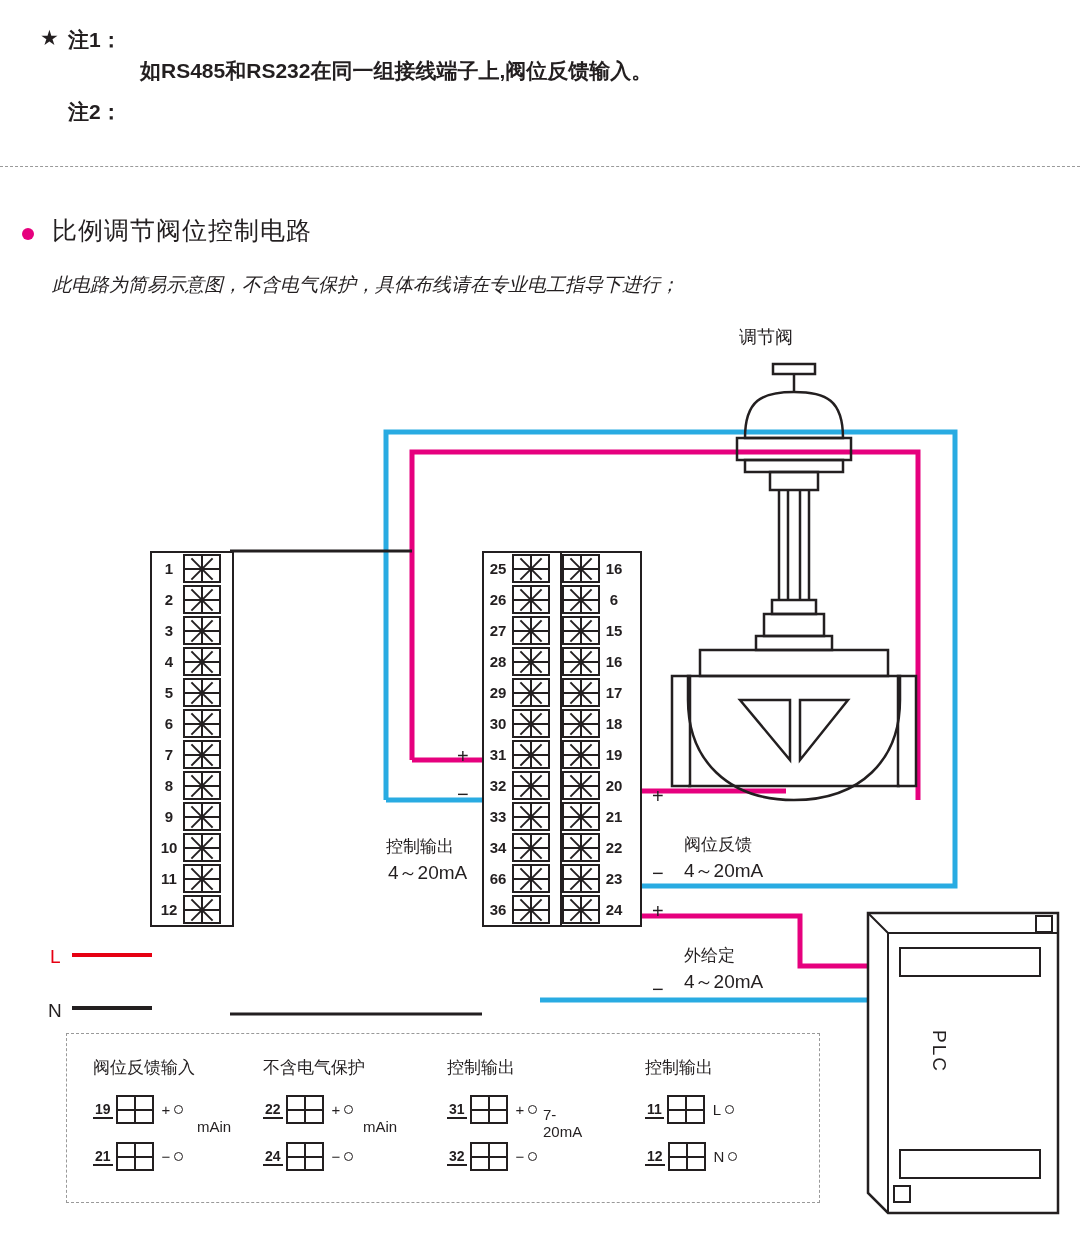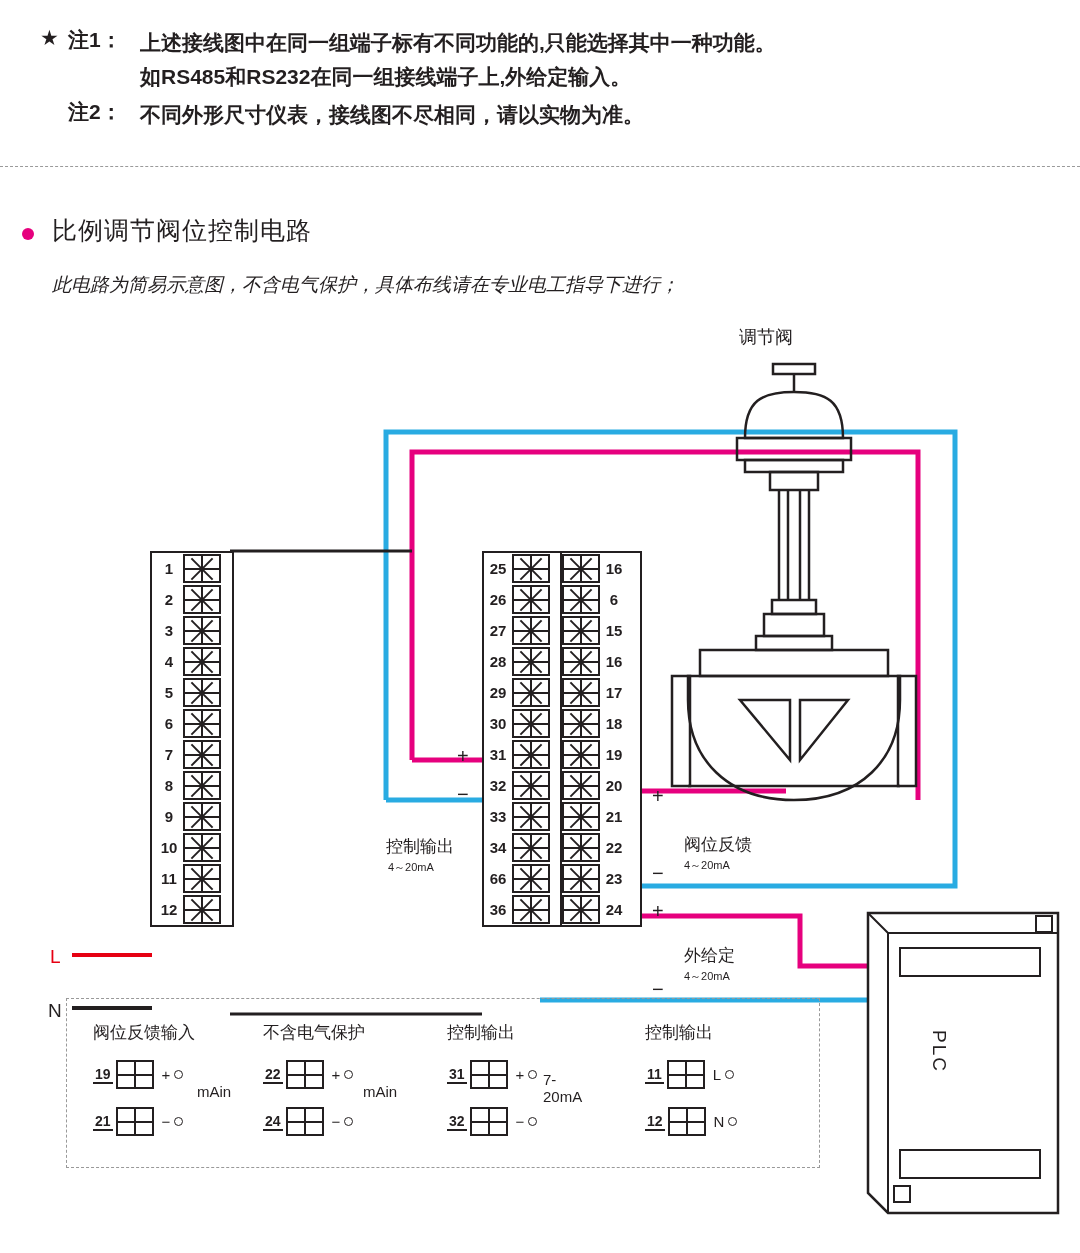--- a/index.html
+++ b/index.html
@@ -22,21 +22,21 @@
 
   .divider{position:absolute;left:0;top:166px;width:1080px;border-top:1px dashed #9a9a9a;}
 
   
   #sec-bullet{top:228px;left:22px;width:12px;height:12px;border-radius:50%;background:#e6007e;}
   #sec-title{top:214px;left:52px;font-size:25px;letter-spacing:1px;}
   #sec-sub{top:272px;left:52px;font-size:19px;font-style:italic;}
 
   
   .lbl{font-size:17px;white-space:nowrap;}
-  .lbl-sm{font-size:11px;white-space:nowrap;}
+  .lbl-sm{font-size:19px;white-space:nowrap;}
 
   #lbl-valve{top:325px;left:739px;font-size:18px;}
   #lbl-ctrlout{top:835px;left:386px;text-align:center;}
   #lbl-ctrlout2{top:860px;left:388px;}
   #lbl-fb{top:833px;left:684px;}
   #lbl-fb2{top:858px;left:684px;}
   #lbl-ext{top:944px;left:684px;}
   #lbl-ext2{top:969px;left:684px;}
 
   #sign-plus-30{top:745px;left:457px;font-size:20px;}
@@ -62,48 +62,46 @@
   .tbox .d2{transform:translate(-50%,-50%) rotate(-45deg);}
   .tbox .clip{position:absolute;inset:0;overflow:hidden;}
 
   #strip-left{top:551px;left:150px;width:80px;}
   #strip-mid{top:551px;left:482px;width:78px;}
   #strip-right{top:551px;left:560px;width:78px;}
 
   #strip-left .trow{padding-left:3px;}
 
   
-  #legend{top:998px;left:66px;width:752px;height:168px;border:1px dashed #999;}
+  #legend{top:1033px;left:66px;width:752px;height:168px;border:1px dashed #999;}
   .lg-title{font-size:17px;}
   .lg-sm{font-size:15px;}
   .lgbox{width:34px;height:25px;border:2px solid #231f20;position:relative;background:#fff;}
   .lgbox:before{content:"";position:absolute;left:50%;top:-2px;bottom:-2px;width:2px;background:#231f20;transform:translateX(-50%);}
   .lgbox:after{content:"";position:absolute;top:50%;left:-2px;right:-2px;height:2px;background:#231f20;transform:translateY(-50%);}
   .lgnum{font-size:14px;font-weight:bold;border-bottom:2px solid #231f20;padding:0 2px;}
   .dot{width:7px;height:7px;border:1.5px solid #231f20;border-radius:50%;background:#fff;}
 
   
   #plc-text{font-size:19px;letter-spacing:2px;}
 </style>
 </head>
 <body>
 
 <div class="abs" id="notes">
   <div class="note-row">
     <span class="note-star">★</span>
     <span class="note-tag">注1：</span>
-    <span class="note-line">上述接线图中在同一组端子标有不同功能的,只能选择其中一种功能。</span>
   </div>
   <div class="note-row">
-    <span class="note-line note-indent">如RS485和RS232在同一组接线端子上,外给定输入。</span>
-  </div>
-  <div class="note-row" style="margin-top:4px">
+    <span class="note-line note-indent">如RS485和RS232在同一组接线端子上,阀位反馈输入。</span>
+  </div>
+  <div class="note-row" style="margin-top:10px">
     <span class="note-star"></span>
     <span class="note-tag">注2：</span>
-    <span class="note-line">不同外形尺寸仪表，接线图不尽相同，请以实物为准。</span>
   </div>
 </div>
 
 <div class="divider"></div>
 
 <div class="abs" id="sec-bullet"></div>
 <div class="abs" id="sec-title">比例调节阀位控制电路</div>
 <div class="abs" id="sec-sub">此电路为简易示意图，不含电气保护，具体布线请在专业电工指导下进行；</div>
 
 <svg class="abs" style="left:0;top:0" width="1080" height="1253">

